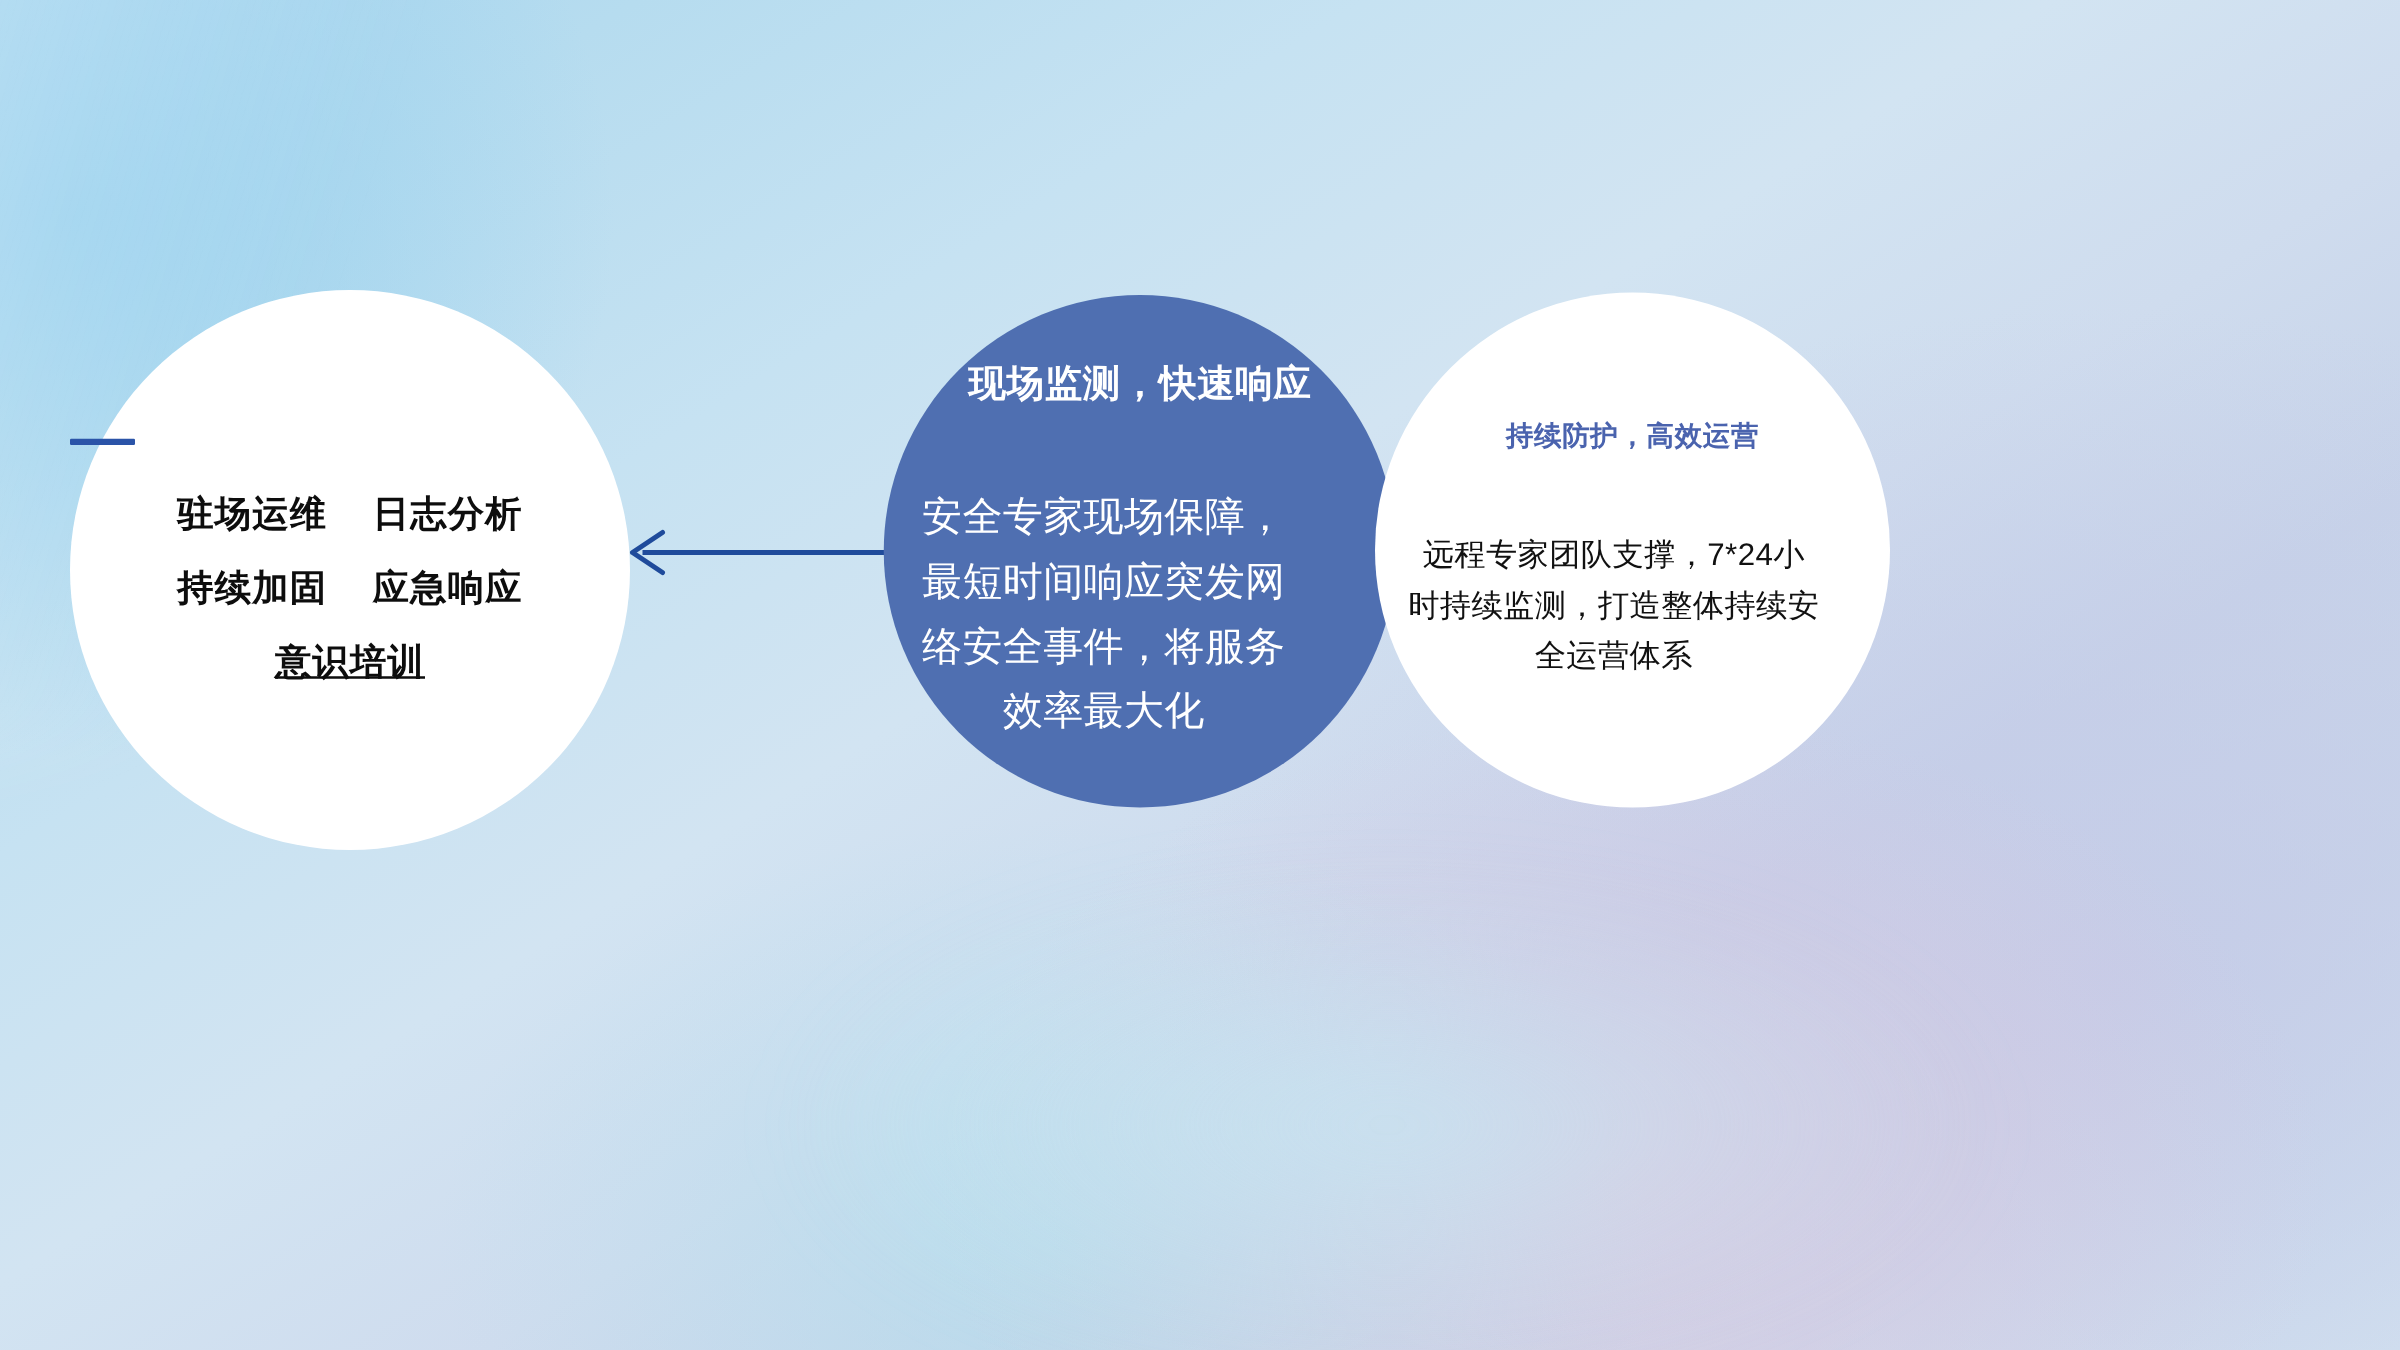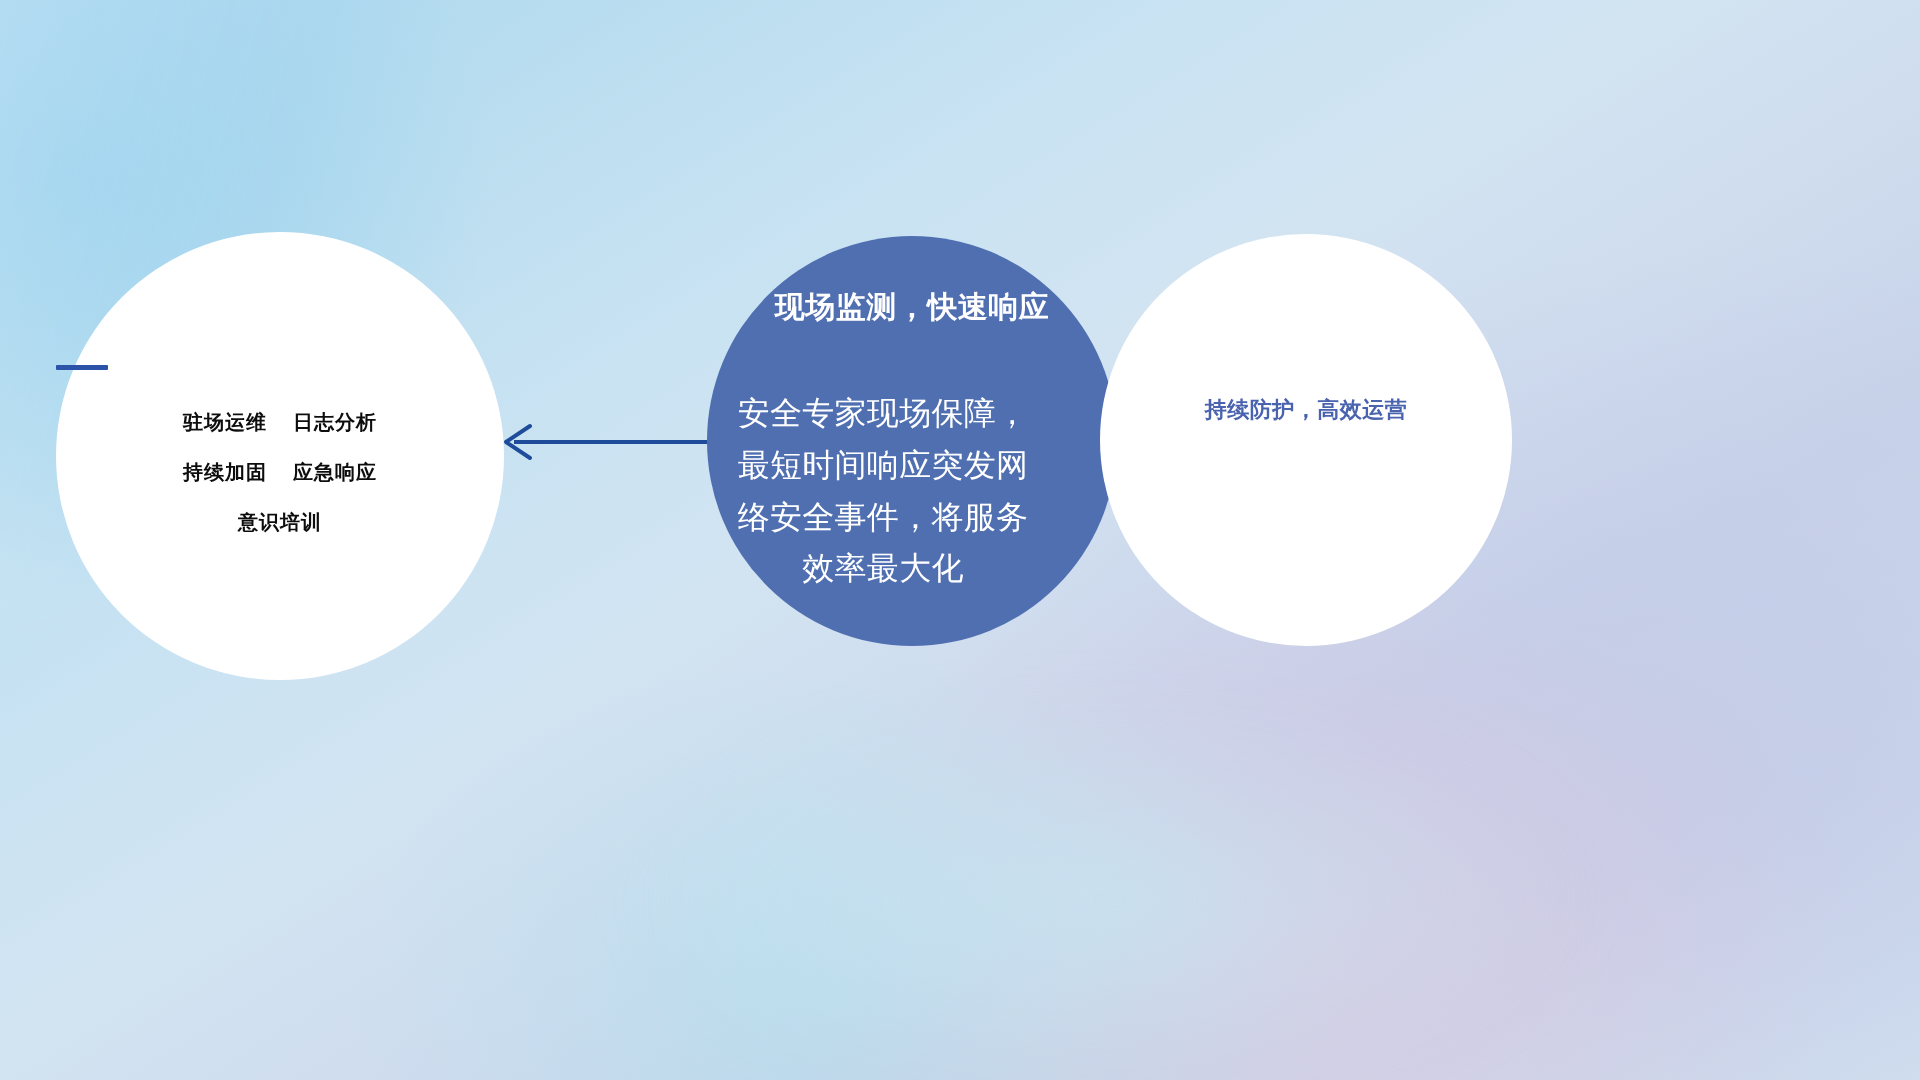--- a/index.html
+++ b/index.html
@@ -62,29 +62,29 @@
     background:#ffffff;
     z-index:2;
   }
   #accent-dash {
     width:52px; height:5px;
     background:#2b54a8;
     border-radius:1px;
     margin-bottom:42px;
   }
   .left-line {
-    font-size:20px;
+    font-size:29px;
     font-weight:bold;
     color:#0d0d0d;
     letter-spacing:1px;
     line-height:1.0;
     margin-bottom:30px;
     white-space:pre;
   }
-  .left-line:last-child { margin-bottom:16px; }
+  .left-line:last-child { margin-bottom:16px;text-decoration:underline; }
 
   
   #circle-mid {
     left:708px; top:200px;
     width:404px; height:404px;
     width:410px; height:410px;
     left:707px; top:236px;
     background:#4f6fb1;
     z-index:3;
     padding:0 26px;
@@ -159,15 +159,16 @@
     <div class="left-line">意识培训</div>
   </div>
 
   <div class="circle" id="circle-mid">
     <div id="mid-title">现场监测，快速响应</div>
     <div id="mid-body">安全专家现场保障，最短时间响应突发网络安全事件，将服务效率最大化</div>
   </div>
 
   <div class="circle" id="circle-right">
     <div id="right-title">持续防护，高效运营</div>
+    <div id="right-body">远程专家团队支撑，7*24小时持续监测，打造整体持续安全运营体系</div>
   </div>
 
 </div>
 
 </body></html>

